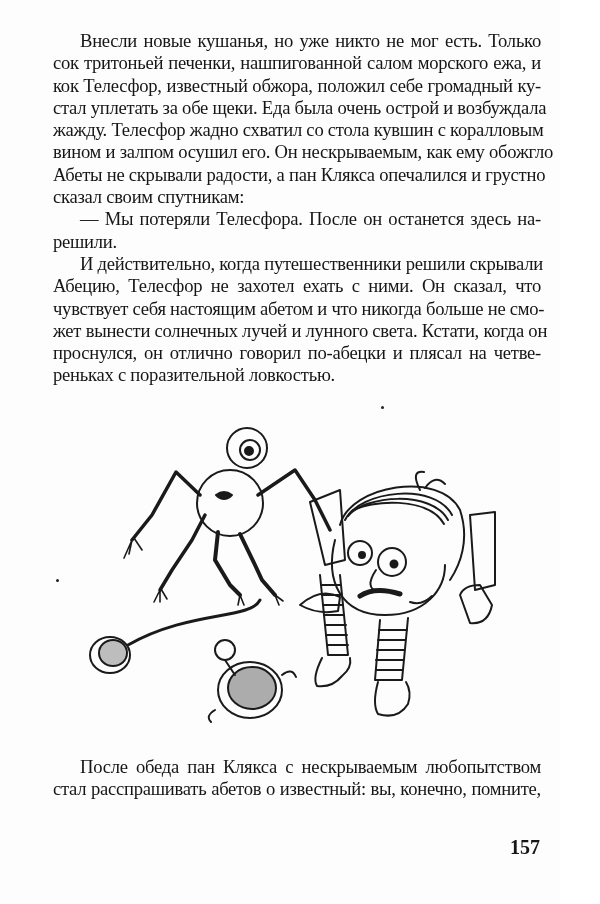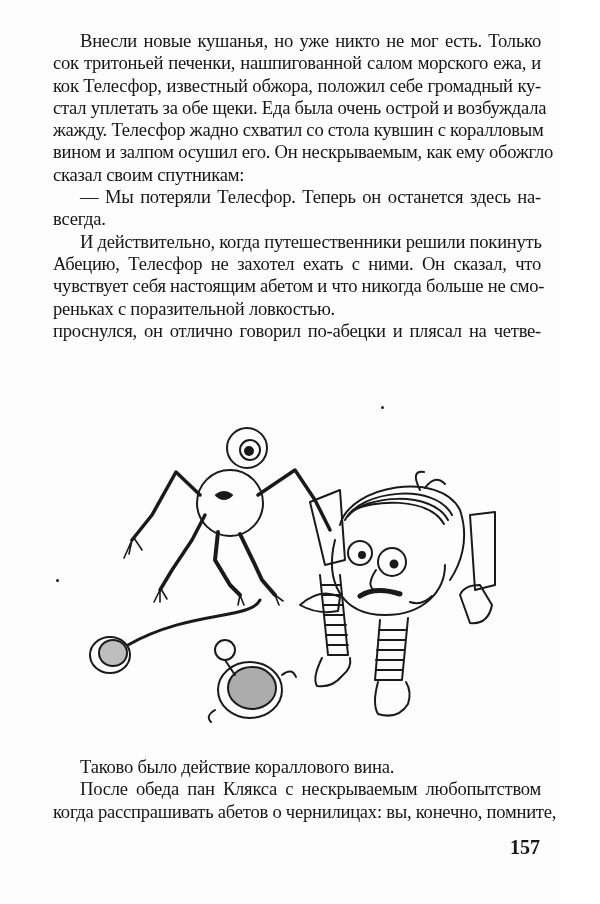--- a/index.html
+++ b/index.html
@@ -22,28 +22,30 @@
 
 <div class="page">
 
   <div class="text" id="block1">
     <span class="line first">Внесли новые кушанья, но уже никто не мог есть. Только</span>
     <span class="line">сок тритоньей печенки, нашпигованной салом морского ежа, и</span>
     <span class="line">кок Телесфор, известный обжора, положил себе громадный ку-</span>
     <span class="line">стал уплетать за обе щеки. Еда была очень острой и возбуждала</span>
     <span class="line">жажду. Телесфор жадно схватил со стола кувшин с коралловым</span>
     <span class="line">вином и залпом осушил его. Он нескрываемым, как ему обожгло</span>
+    <span class="line">Абеты не скрывали радости, а пан Клякса опечалился и грустно</span>
     <span class="line end">сказал своим спутникам:</span>
-    <span class="line first">— Мы потеряли Телесфор. Теперь он останется здесь на-</span>
-    <span class="line end">всегда.</span>
-    <span class="line first">И действительно, когда путешественники решили покинуть</span>
+    <span class="line first">— Мы потеряли Телесфора. После он останется здесь на-</span>
+    <span class="line end">решили.</span>
+    <span class="line first">И действительно, когда путешественники решили скрывали</span>
     <span class="line">Абецию, Телесфор не захотел ехать с ними. Он сказал, что</span>
     <span class="line">чувствует себя настоящим абетом и что никогда больше не смо-</span>
+    <span class="line">жет вынести солнечных лучей и лунного света. Кстати, когда он</span>
+    <span class="line">проснулся, он отлично говорил по-абецки и плясал на четве-</span>
     <span class="line end">реньках с поразительной ловкостью.</span>
-    <span class="line">проснулся, он отлично говорил по-абецки и плясал на четве-</span>
   </div>
 
   <span class="speck" style="left:381px;top:406px;"></span>
   <span class="speck" style="left:56px;top:579px;"></span>
 
   <svg class="illus" viewBox="0 0 520 360" fill="none" stroke="#1a1a1a" stroke-linecap="round" stroke-linejoin="round">
 
     <g stroke-width="2">
       <circle cx="207" cy="58" r="20"></circle>
       <circle cx="210" cy="60" r="10"></circle>
@@ -106,19 +108,18 @@
 
       <path d="M282 268 q-10 20 -5 28 q15 2 25 -10 q10 -8 8 -18"></path>
       <path d="M338 292 q-6 22 0 32 q20 6 30 -10 q4 -12 -2 -22"></path>
 
       <path d="M430 125 L455 122 L455 195 L435 200 Z"></path>
       <path d="M420 205 q4 -10 20 -10 l12 20 q-4 20 -22 18 z"></path>
     </g>
   </svg>
 
   <div class="text" id="block2">
-    <span class="line first end">Таково было действие кораллового вина.</span>
     <span class="line first">После обеда пан Клякса с нескрываемым любопытством</span>
-    <span class="line">когда расспрашивать абетов о чернилицах: вы, конечно, помните,</span>
+    <span class="line">стал расспрашивать абетов о известный: вы, конечно, помните,</span>
   </div>
 
   <div class="pagenum">157</div>
 </div>
 
 </body></html>

